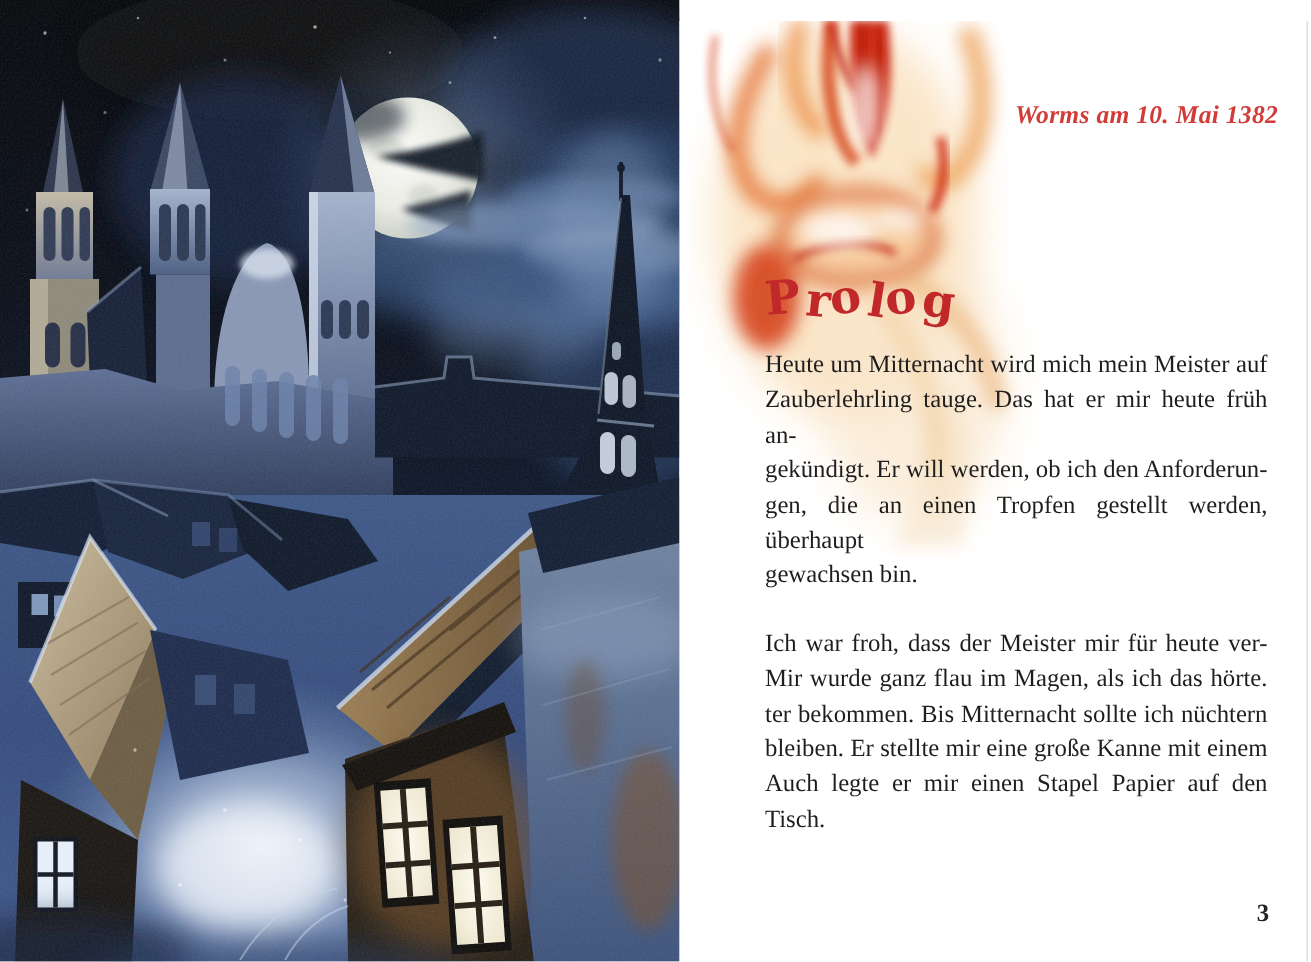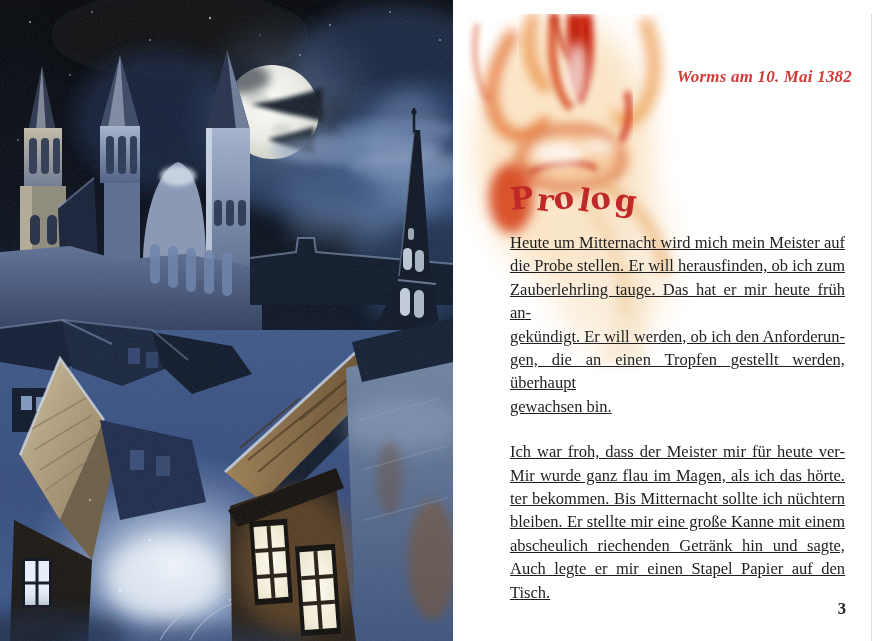--- a/index.html
+++ b/index.html
@@ -8,21 +8,21 @@
   .illustration{position:absolute;left:0;top:0;width:453px;height:641px;display:block;}
   .text-page{position:absolute;left:453px;top:0;width:421px;height:641px;background:#ffffff;margin-top:14px;}
   .text-page::after{content:"";position:absolute;right:2px;top:0;bottom:0;width:1px;background:#dcdcdc;}
   .flame{position:absolute;left:6px;top:0;width:265px;height:358px;z-index:1;}
   .dateline{position:absolute;right:22px;top:53px;z-index:2;font-style:italic;font-weight:600;
             font-size:17px;color:#d23c38;letter-spacing:.2px;}
   .heading-svg{position:absolute;left:56px;top:158px;width:180px;height:58px;z-index:2;overflow:visible;}
   .heading-svg text{font-family:"DejaVu Serif", serif;font-size:31px;font-weight:600;fill:#c1282a;letter-spacing:2px;}
   .body-text{position:absolute;left:57px;top:217px;width:335px;z-index:2;
              font-size:16.5px;line-height:23.4px;color:#1e1e1e;}
-  .para{margin:0;text-decoration:underline;}
+  .para{margin:0;}
   .para + .para{margin-top:22px;}
   .ln{display:block;width:100%;text-align:justify;text-align-last:justify;}
   .ln.last{text-align-last:left;}
   .pagenum{position:absolute;right:28px;top:585px;z-index:2;font-size:16.5px;font-weight:bold;color:#222222;}
 </style>
 </head>
 <body>
 
 <div class="spread">
 
@@ -332,31 +332,29 @@
 
     <div class="dateline">Worms am 10. Mai 1382</div>
 
     <svg class="heading-svg" viewBox="0 0 180 58">
       <text x="2" y="38" rotate="-5 6 -8 9 -6 7">Prolog</text>
     </svg>
 
     <div class="body-text">
       <p class="para">
         <span class="ln">Heute um Mitternacht wird mich mein Meister auf</span>
-        <span class="ln">die Probe stellen. Er will herausfinden, ob ich zum</span>
         <span class="ln">Zauberlehrling tauge. Das hat er mir heute früh an-</span>
         <span class="ln">gekündigt. Er will werden, ob ich den Anforderun-</span>
         <span class="ln">gen, die an einen Tropfen gestellt werden, überhaupt</span>
         <span class="ln last">gewachsen bin.</span>
       </p>
       <p class="para">
         <span class="ln">Ich war froh, dass der Meister mir für heute ver-</span>
         <span class="ln">Mir wurde ganz flau im Magen, als ich das hörte.</span>
         <span class="ln">ter bekommen. Bis Mitternacht sollte ich nüchtern</span>
         <span class="ln">bleiben. Er stellte mir eine große Kanne mit einem</span>
-        <span class="ln">abscheulich riechenden Getränk hin und sagte,</span>
         <span class="ln last">Auch legte er mir einen Stapel Papier auf den Tisch.</span>
       </p>
     </div>
 
     <div class="pagenum">3</div>
   </div>
 </div>
 
 </body></html>

